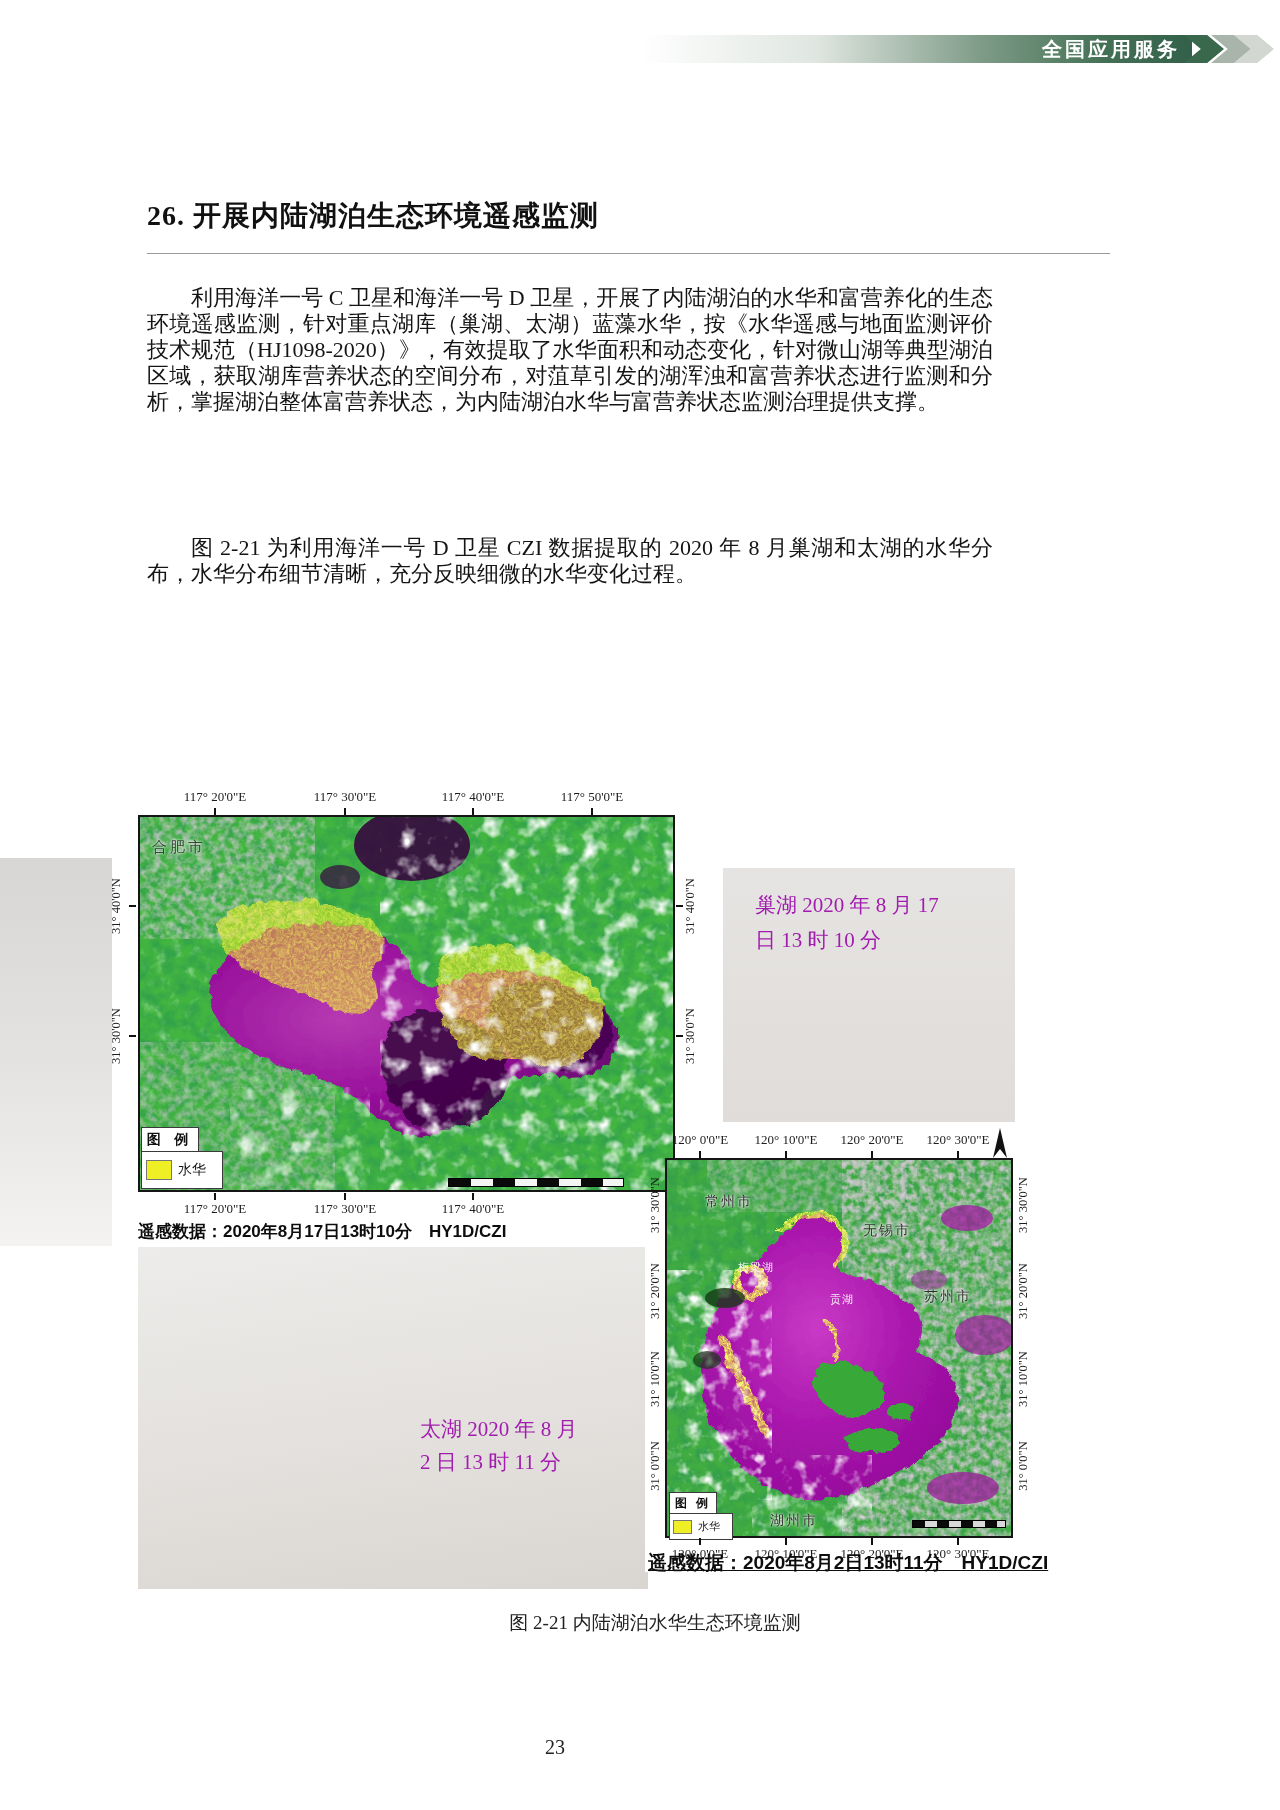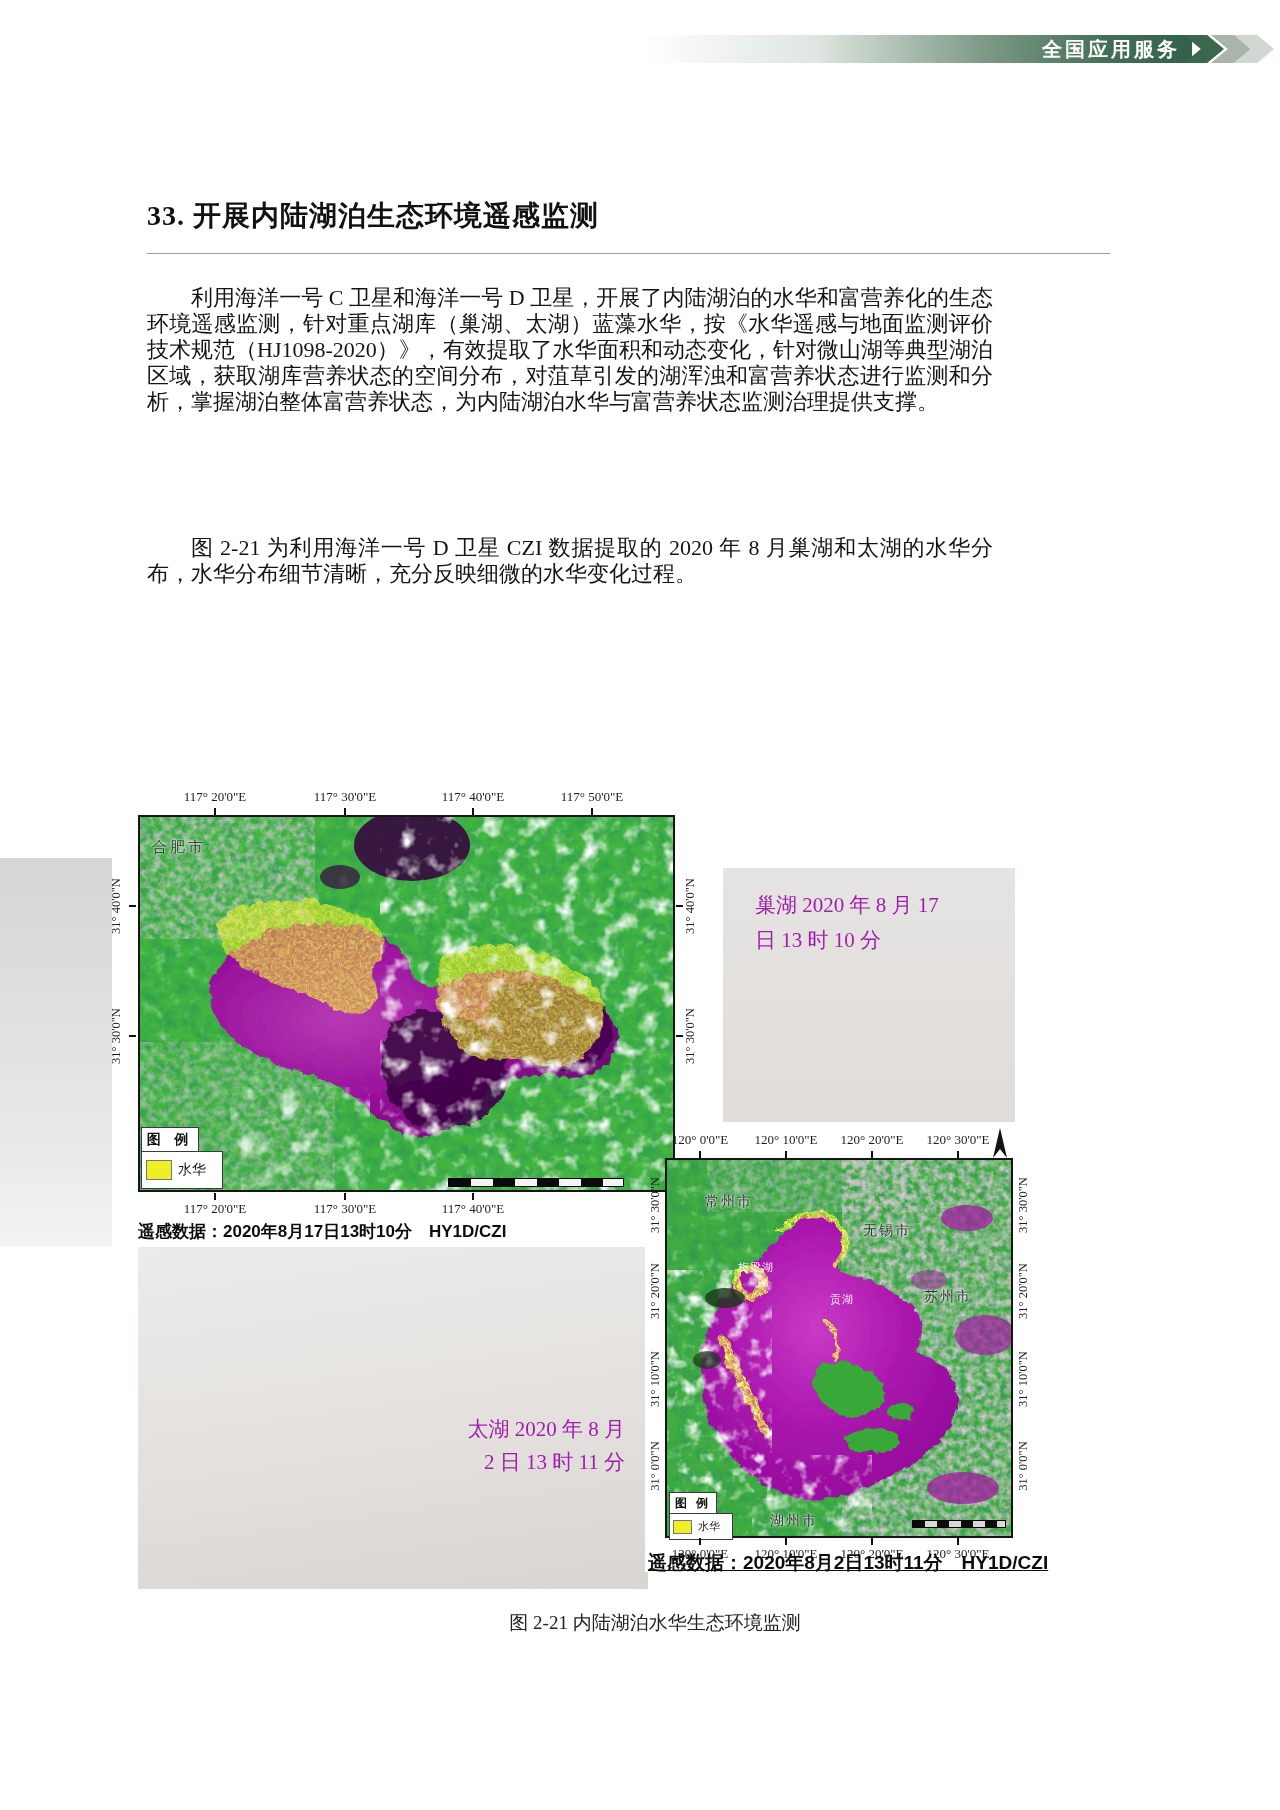--- a/index.html
+++ b/index.html
@@ -61,40 +61,40 @@
   .city{position:absolute;font-size:14px;letter-spacing:2px;color:#2e2e2e;
      text-shadow:0 0 3px rgba(255,255,255,.95),0 0 2px rgba(255,255,255,.9);text-align:right;}
   .lake-name{position:absolute;font-size:11px;color:#fff;opacity:.92;letter-spacing:1px;}
   .src{position:absolute;font-family:"Liberation Sans","DejaVu Sans",sans-serif;
      font-weight:bold;color:#0d0d0d;}
   .src1{left:138px;top:1220px;font-size:17px;}
   .src2{left:648px;top:1550px;font-size:19px;text-decoration:underline;}
   
   .photo-label{position:absolute;font-size:21px;color:#a21caf;}
   .lbl-chaohu{left:755px;top:888px;width:230px;line-height:35px;}
-  .lbl-taihu{left:420px;top:1413px;width:205px;line-height:33px;text-align:right;}
+  .lbl-taihu{left:420px;top:1413px;width:205px;line-height:33px;text-align:left;}
   
   .fig-caption{position:absolute;left:0;top:1610px;width:100%;box-sizing:border-box;
      padding-left:30px;text-align:center;font-size:19px;color:#222;}
   .page-num{position:absolute;left:0;top:1736px;width:1110px;text-align:center;font-size:20px;color:#222;}
   .north{position:absolute;left:986px;top:1124px;width:26px;height:38px;}
 </style>
 </head>
 <body>
 
 <div class="page">
 
   <div class="banner">
     <span class="banner-text">全国应用服务</span>
   </div>
   <span class="chev chev1"></span>
   <span class="chev chev2"></span>
   <span class="chev chev3"></span>
 
-  <div class="sec-title">33. 开展内陆湖泊生态环境遥感监测</div>
+  <div class="sec-title">26. 开展内陆湖泊生态环境遥感监测</div>
   <div class="rule"></div>
 
   <p class="para p1">利用海洋一号 C 卫星和海洋一号 D 卫星，开展了内陆湖泊的水华和富营养化的生态环境遥感监测，针对重点湖库（巢湖、太湖）蓝藻水华，按《水华遥感与地面监测评价技术规范（HJ1098-2020）》，有效提取了水华面积和动态变化，针对微山湖等典型湖泊区域，获取湖库营养状态的空间分布，对菹草引发的湖浑浊和富营养状态进行监测和分析，掌握湖泊整体富营养状态，为内陆湖泊水华与富营养状态监测治理提供支撑。</p>
   <p class="para p2">图 2-21 为利用海洋一号 D 卫星 CZI 数据提取的 2020 年 8 月巢湖和太湖的水华分布，水华分布细节清晰，充分反映细微的水华变化过程。</p>
 
   <div class="gray-left"></div>
   <div class="gray-right"></div>
   <div class="gray-lower"></div>
   <div class="map2-canvas"></div>
 
@@ -308,14 +308,15 @@
   <span class="ax" style="left:958px;top:1546px">120° 30'0"E</span>
 
   <div class="src src2">遥感数据：2020年8月2日13时11分　HY1D/CZI</div>
 
   <div class="photo-label lbl-taihu">
     <div>太湖 2020 年 8 月</div>
     <div>2 日 13 时 11 分</div>
   </div>
 
   <div class="fig-caption">图 2-21 内陆湖泊水华生态环境监测</div>
+  <div class="page-num">23</div>
 
 </div>
 
 </body></html>

